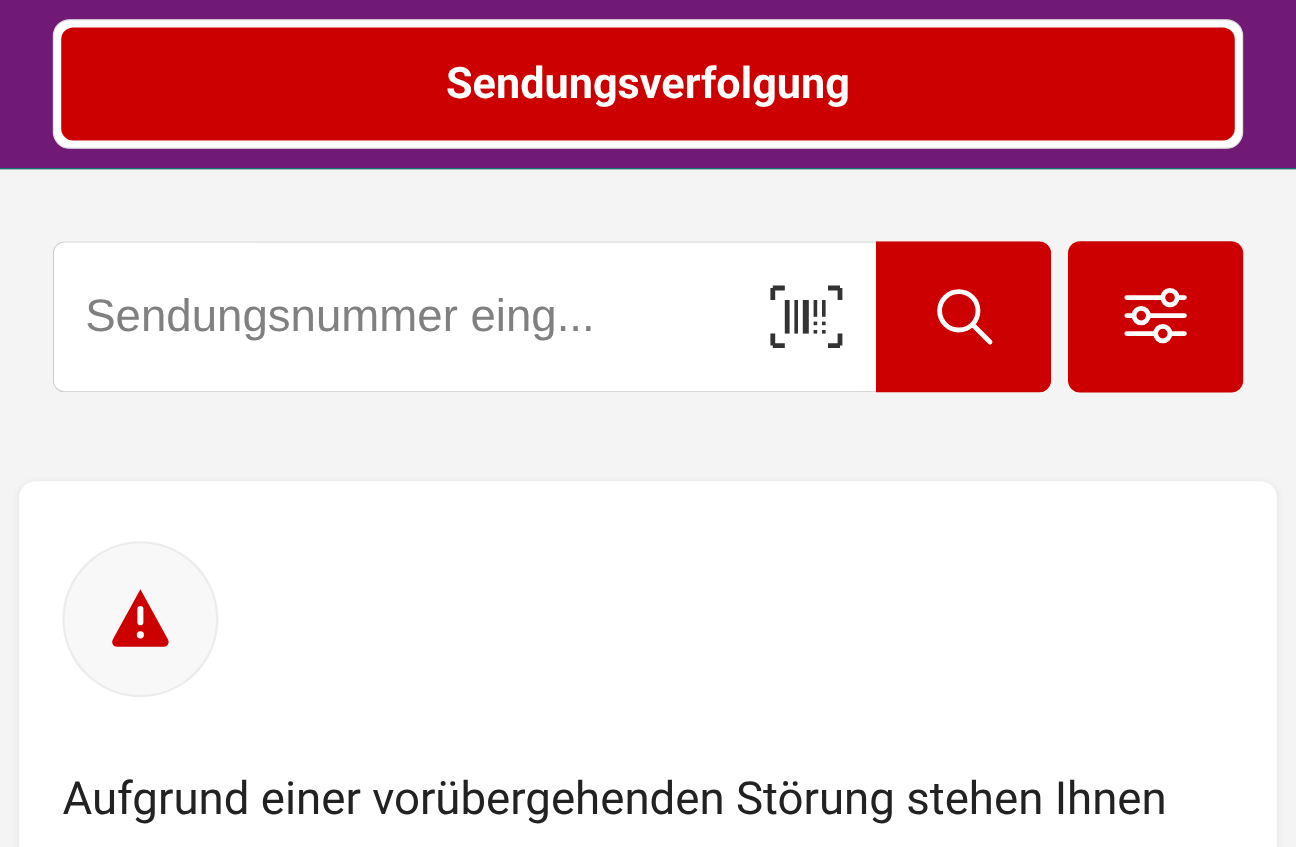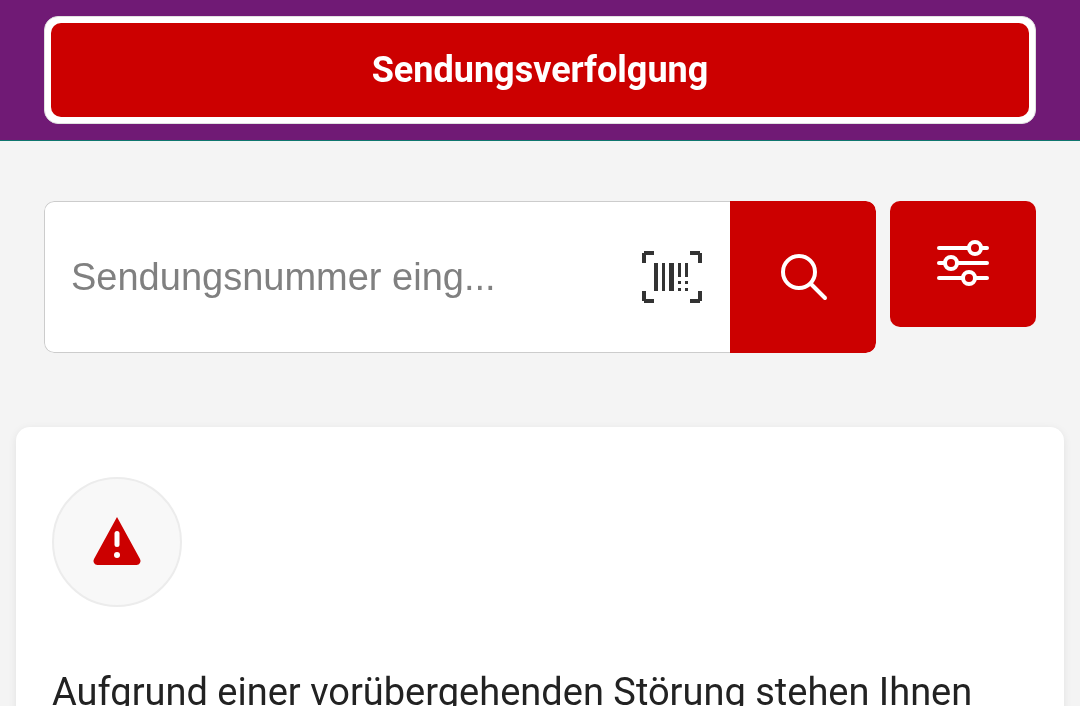--- a/index.html
+++ b/index.html
@@ -60,21 +60,21 @@
     }
     .search-input-wrapper {
       flex: 1;
       display: flex;
       align-items: center;
       background: #ffffff;
       border: 1px solid #cccccc;
       border-right: none;
       border-radius: 10px 0 0 10px;
       padding: 0 26px;
-      height: 152px;
+      height: 126px;
       gap: 43px;
     }
     .search-input {
       flex: 1;
       border: none;
       outline: none;
       font-size: 38px;
       color: #333;
       background: transparent;
       min-width: 0;

